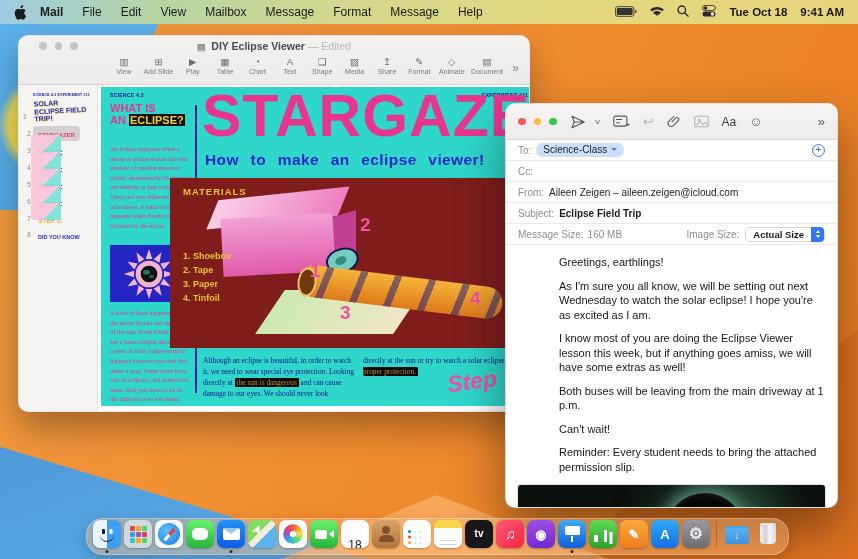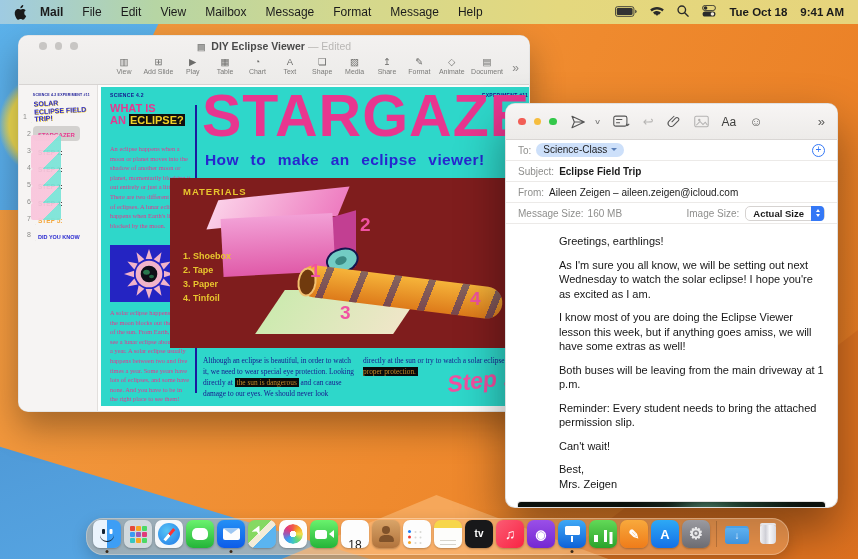--- a/index.html
+++ b/index.html
@@ -589,26 +589,29 @@
 
     <div class="mail-row">
       <span>To:</span>
       <span class="to-pill">
         <span>Science-Class</span>
         <span class="pill-chev"></span>
       </span>
       <span class="plus-btn">+</span>
     </div>
     <div class="mail-row">
-      <span>Subject:</span>
-      <span class="val semi">Eclipse Field Trip</span>
+      <span>Cc:</span>
     </div>
     <div class="mail-row">
       <span>From:</span>
       <span class="val">Aileen Zeigen – aileen.zeigen@icloud.com</span>
+    </div>
+    <div class="mail-row">
+      <span>Subject:</span>
+      <span class="val semi">Eclipse Field Trip</span>
     </div>
     <div class="mail-row">
       <span>Message Size:</span>
       <span style="margin-left:4px;">160 MB</span>
       <span class="sizes-right">
         <span>Image Size:</span>
         <span class="select">
           <span>Actual Size</span>
           <span class="stepper">
               <span class="st-up"></span>
@@ -617,24 +620,22 @@
         </span>
       </span>
     </div>
 
     <div class="mail-body">
 
     <p>Greetings, earthlings!</p>
         <p>As I'm sure you all know, we will be setting out next Wednesday to watch the solar eclipse! I hope you're as excited as I am.</p>
         <p>I know most of you are doing the Eclipse Viewer lesson this week, but if anything goes amiss, we will have some extras as well!</p>
         <p>Both buses will be leaving from the main driveway at 1 p.m.</p>
+        <p>Can't wait!</p>
         <p>Reminder: Every student needs to bring the attached permission slip.</p>
-        <p>Can't wait!</p>
-        <p>Best,
-Mrs. Zeigen</p>
       </div>
 
     <div class="mail-photo">
       <div class="haze"></div>
 
       <div class="moon"></div>
 
     </div>
   </div>
 

